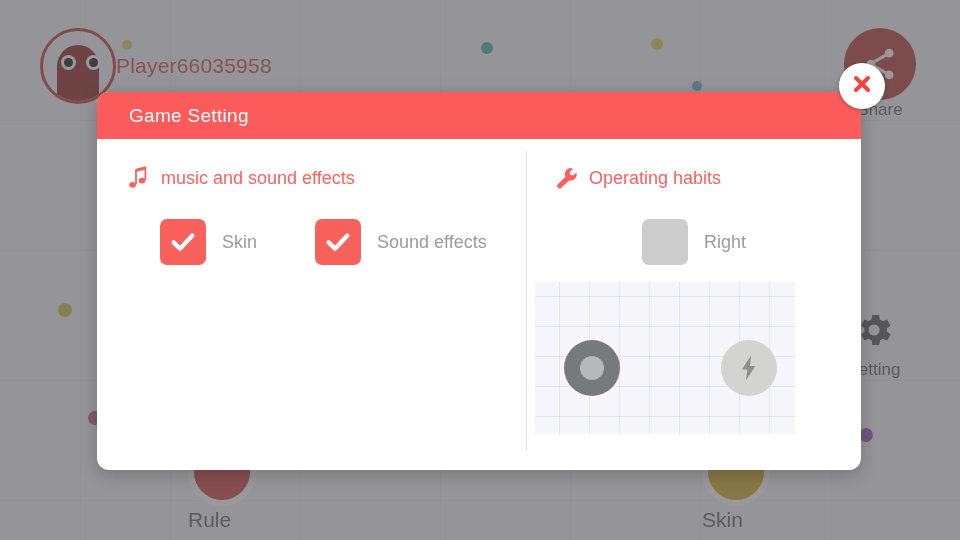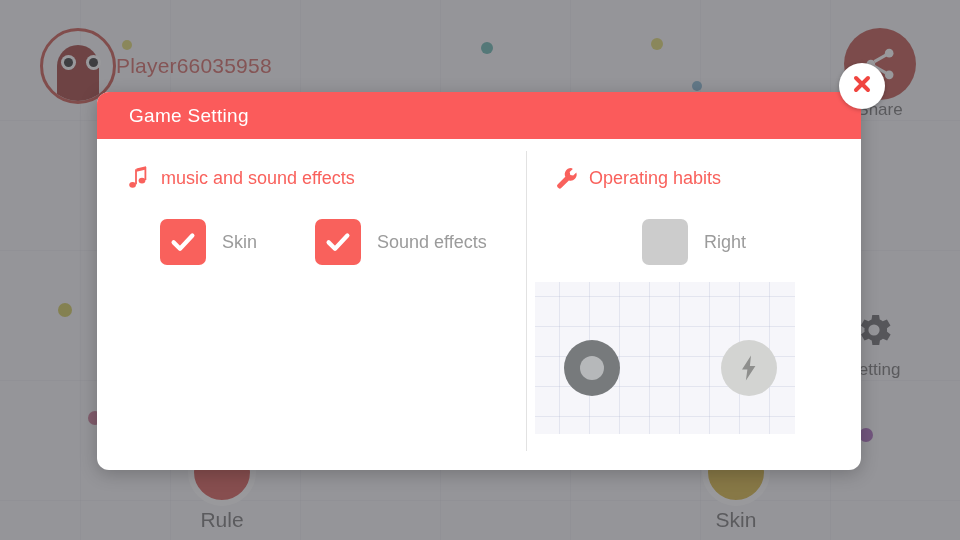--- a/index.html
+++ b/index.html
@@ -86,21 +86,21 @@
     font-size: 17px; color: #5a5a5a;
   }
   #share-btn { left: 844px; top: 28px; }
   #share-btn .circ { background: #b2342c; }
   #setting-btn { left: 844px; top: 300px; }
   #setting-btn .circ { background: transparent; width: 60px; height: 60px; }
 
   
   .bot-btn {
     position: absolute; bottom: 8px;
-    display: flex; flex-direction: column; align-items: center;
+    display: flex; flex-direction: column; 
   }
   .bot-btn .circ {
     width: 68px; height: 68px; border-radius: 50%;
     border: 6px solid #fff;
     box-shadow: 0 0 0 3px currentColor inset;
     display: flex; align-items: center; justify-content: center;
   }
   .bot-btn .cap { margin-top: 2px; font-size: 21px; color: #5c5c5c; }
   #rule-btn   { left: 188px; }
   #rank-btn   { left: 444px; }

